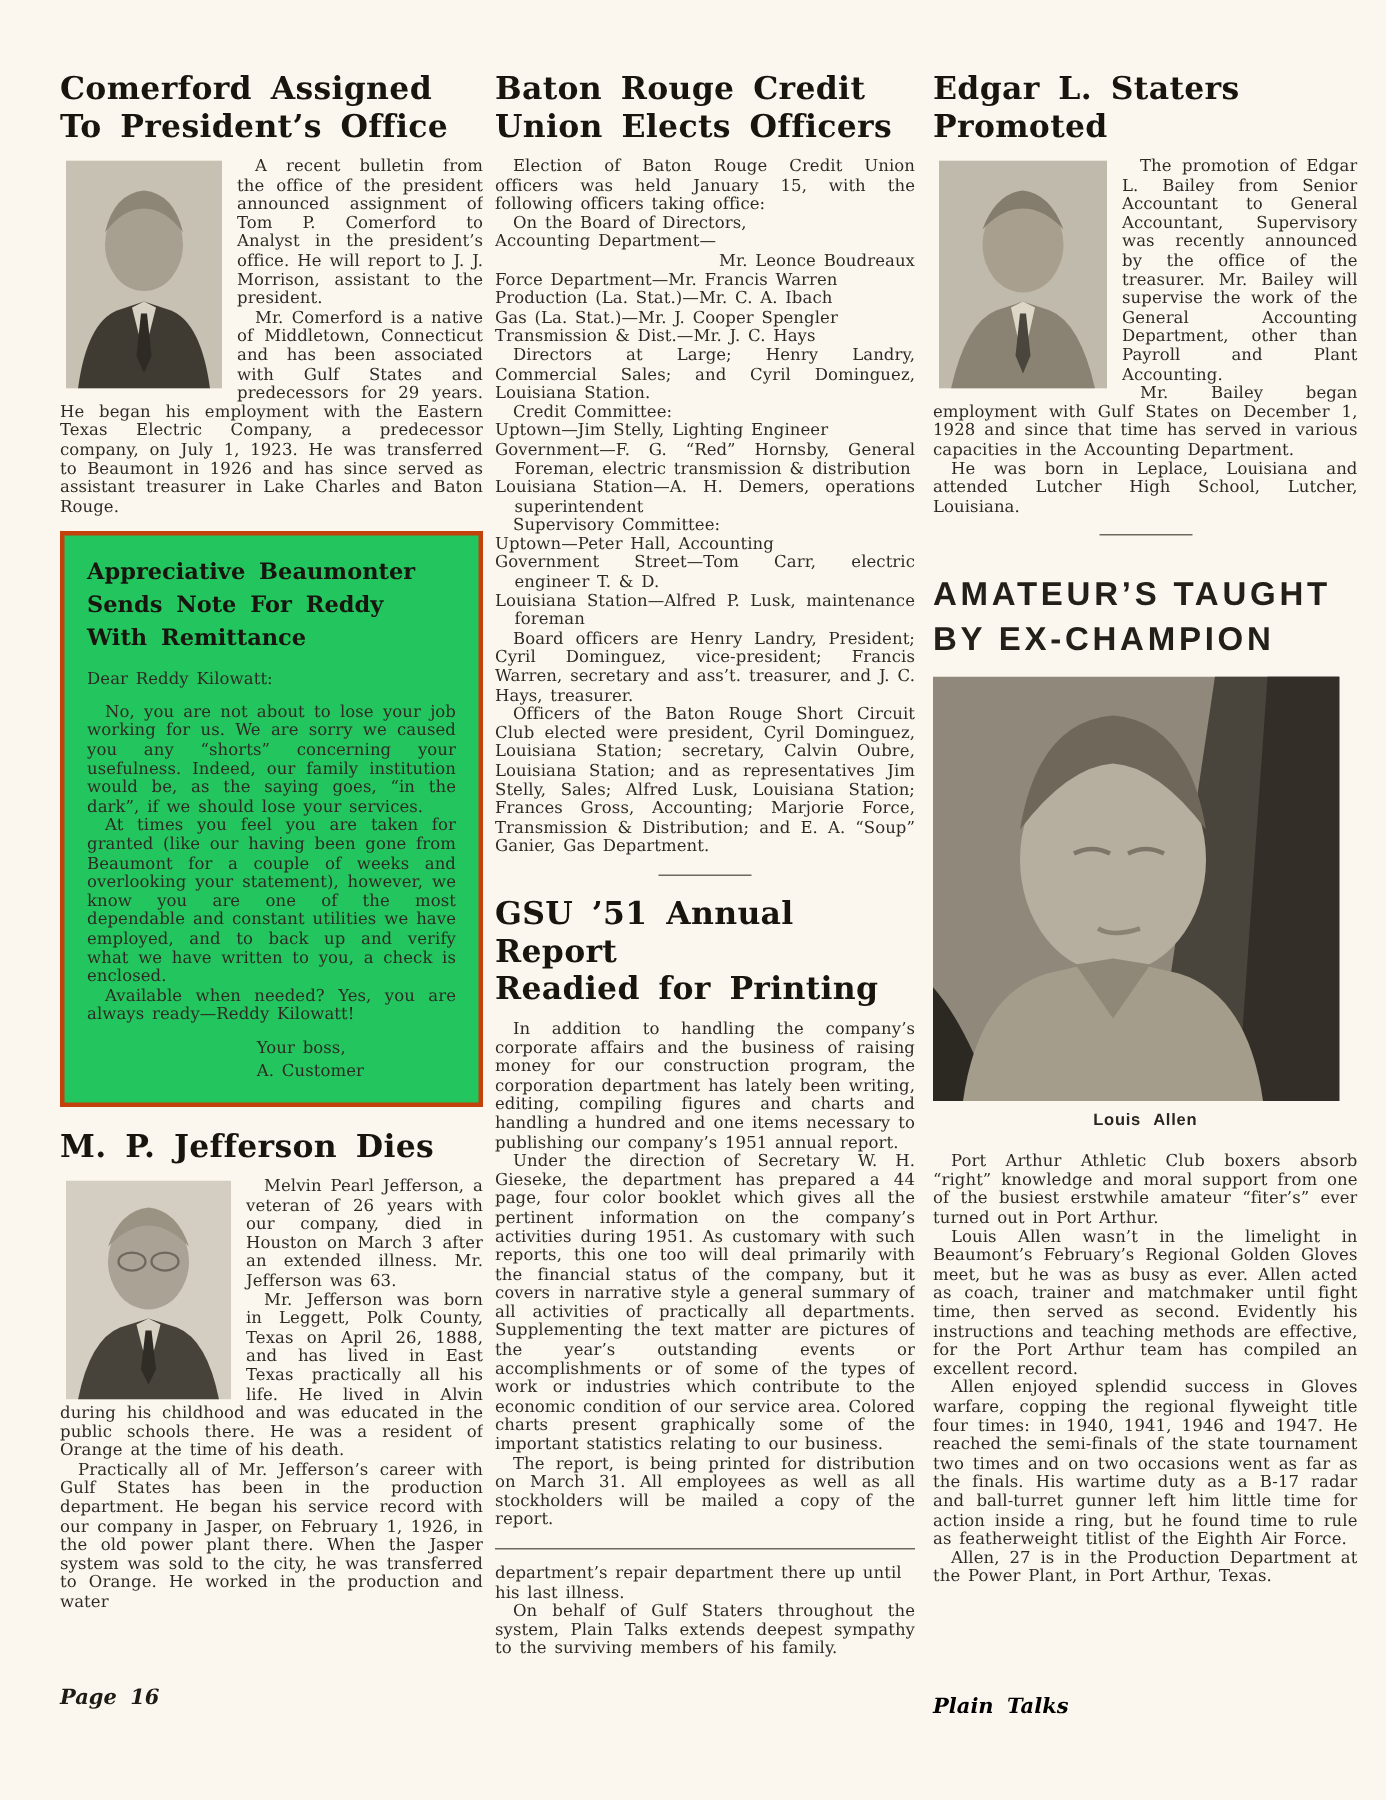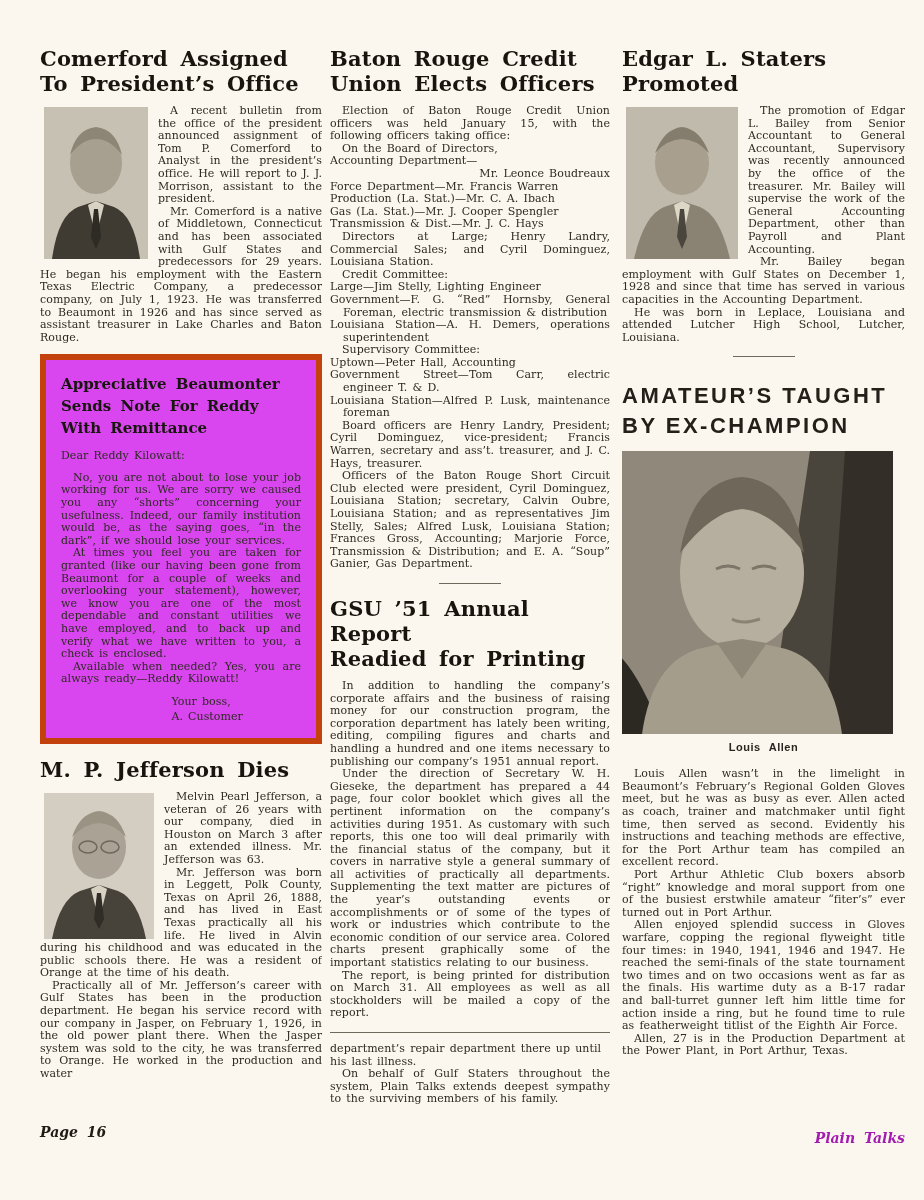--- a/index.html
+++ b/index.html
@@ -28,21 +28,21 @@
   }
   p.ind  { text-indent:12px; }
   p.r    { text-align:right; }
   p.hang { padding-left:13px; text-indent:-13px; }
   p.fl   { text-align:left; }
 
   .photo-sm { float:left; margin:2px 10px 2px 4px; }
   .photo-sm svg, .photo-lg svg { display:block; }
 
   .letterbox {
-    clear:both; border:6px solid #c2410c; background:#d946ef;
+    clear:both; border:3px solid #c2410c; background:#22c55e;
     margin:10px 0 13px 0; padding:13px 15px 14px;
   }
   .letterbox h3 {
     font-family:"DejaVu Serif", serif; font-weight:bold;
     font-size:15px; line-height:22px; margin:0 0 11px 0;
     color:#18150f; word-spacing:4px;
   }
   .sig { margin-left:46%; margin-top:8px; }
   .sig p { text-align:left; line-height:15px; }
 
@@ -59,22 +59,22 @@
     font-family:"Liberation Sans", sans-serif; font-weight:bold;
     font-size:11px; text-align:center; margin:7px 0 15px 0;
     word-spacing:5px; letter-spacing:0.5px; color:#2a261f;
   }
 
   .footer-left {
     position:absolute; left:40px; top:1124px;
     font-weight:bold; font-style:italic; font-size:14px; word-spacing:4px; color:#1f1b15;
   }
   .footer-right {
-    position:absolute; left:622px; width:283px; top:1130px; text-align:right;
-    font-weight:bold; font-style:italic; font-size:14px; word-spacing:4px; color:#a21caf;
+    position:absolute; left:622px; width:283px; top:1130px; 
+    font-weight:bold; font-style:italic; font-size:14px; word-spacing:4px; color:#000000;
   }
 </style>
 </head>
 <body>
 
 <div class="page">
 
   <div class="col" id="col-left">
 
     <div class="article body">
@@ -133,21 +133,21 @@
       <p class="ind">Election of Baton Rouge Credit Union officers was held January 15, with the following officers taking office:</p>
       <p class="ind fl">On the Board of Directors,</p>
       <p class="fl">Accounting Department—</p>
       <p class="r">Mr. Leonce Boudreaux</p>
       <p class="fl">Force Department—Mr. Francis Warren</p>
       <p class="fl">Production (La. Stat.)—Mr. C. A. Ibach</p>
       <p class="fl">Gas (La. Stat.)—Mr. J. Cooper Spengler</p>
       <p class="fl">Transmission &amp; Dist.—Mr. J. C. Hays</p>
       <p class="ind">Directors at Large; Henry Landry, Commercial Sales; and Cyril Dominguez, Louisiana Station.</p>
       <p class="ind fl">Credit Committee:</p>
-      <p class="fl">Large—Jim Stelly, Lighting Engineer</p>
+      <p class="fl">Uptown—Jim Stelly, Lighting Engineer</p>
       <p class="hang">Government—F. G. “Red” Hornsby, General Foreman, electric transmission &amp; distribution</p>
       <p class="hang">Louisiana Station—A. H. Demers, operations superintendent</p>
       <p class="ind fl">Supervisory Committee:</p>
       <p class="fl">Uptown—Peter Hall, Accounting</p>
       <p class="hang">Government Street—Tom Carr, electric engineer T. &amp; D.</p>
       <p class="hang">Louisiana Station—Alfred P. Lusk, maintenance foreman</p>
       <p class="ind">Board officers are Henry Landry, President; Cyril Dominguez, vice-president; Francis Warren, secretary and ass’t. treasurer, and J. C. Hays, treasurer.</p>
       <p class="ind">Officers of the Baton Rouge Short Circuit Club elected were president, Cyril Dominguez, Louisiana Station; secretary, Calvin Oubre, Louisiana Station; and as representatives Jim Stelly, Sales; Alfred Lusk, Louisiana Station; Frances Gross, Accounting; Marjorie Force, Transmission &amp; Distribution; and E. A. “Soup” Ganier, Gas Department.</p>
     </div>
 
@@ -200,22 +200,22 @@
           <path d="M0,283 V205 Q22,228 42,283 Z" fill="#2c2922"></path>
           <ellipse cx="122" cy="122" rx="62" ry="76" fill="#b6ae9e"></ellipse>
           <path d="M60,102 Q72,30 122,26 Q172,30 184,102 Q152,60 122,58 Q92,60 60,102 Z" fill="#6f685a"></path>
           <path d="M96,118 Q108,112 120,118 M132,118 Q144,112 156,118" stroke="#7d7668" stroke-width="3" fill="none"></path>
           <path d="M112,168 Q122,174 140,168" stroke="#8a8374" stroke-width="3" fill="none"></path>
           <path d="M22,283 Q32,212 78,198 L122,188 L166,198 Q212,212 222,283 Z" fill="#a59d8c"></path>
           <path d="M97,192 L122,188 L147,192 L122,228 Z" fill="#8f8878"></path>
         </svg>
       </div>
       <div class="caption">Louis Allen</div>
+      <p class="ind">Port Arthur Athletic Club boxers absorb “right” knowledge and moral support from one of the busiest erstwhile amateur “fiter’s” ever turned out in Port Arthur.</p>
       <p class="ind">Louis Allen wasn’t in the limelight in Beaumont’s February’s Regional Golden Gloves meet, but he was as busy as ever. Allen acted as coach, trainer and matchmaker until fight time, then served as second. Evidently his instructions and teaching methods are effective, for the Port Arthur team has compiled an excellent record.</p>
-      <p class="ind">Port Arthur Athletic Club boxers absorb “right” knowledge and moral support from one of the busiest erstwhile amateur “fiter’s” ever turned out in Port Arthur.</p>
       <p class="ind">Allen enjoyed splendid success in Gloves warfare, copping the regional flyweight title four times: in 1940, 1941, 1946 and 1947. He reached the semi-finals of the state tournament two times and on two occasions went as far as the finals. His wartime duty as a B-17 radar and ball-turret gunner left him little time for action inside a ring, but he found time to rule as featherweight titlist of the Eighth Air Force.</p>
       <p class="ind">Allen, 27 is in the Production Department at the Power Plant, in Port Arthur, Texas.</p>
     </div>
   </div>
 
   <div class="footer-left">Page 16</div>
   <div class="footer-right">Plain Talks</div>
 
 </div>
 

